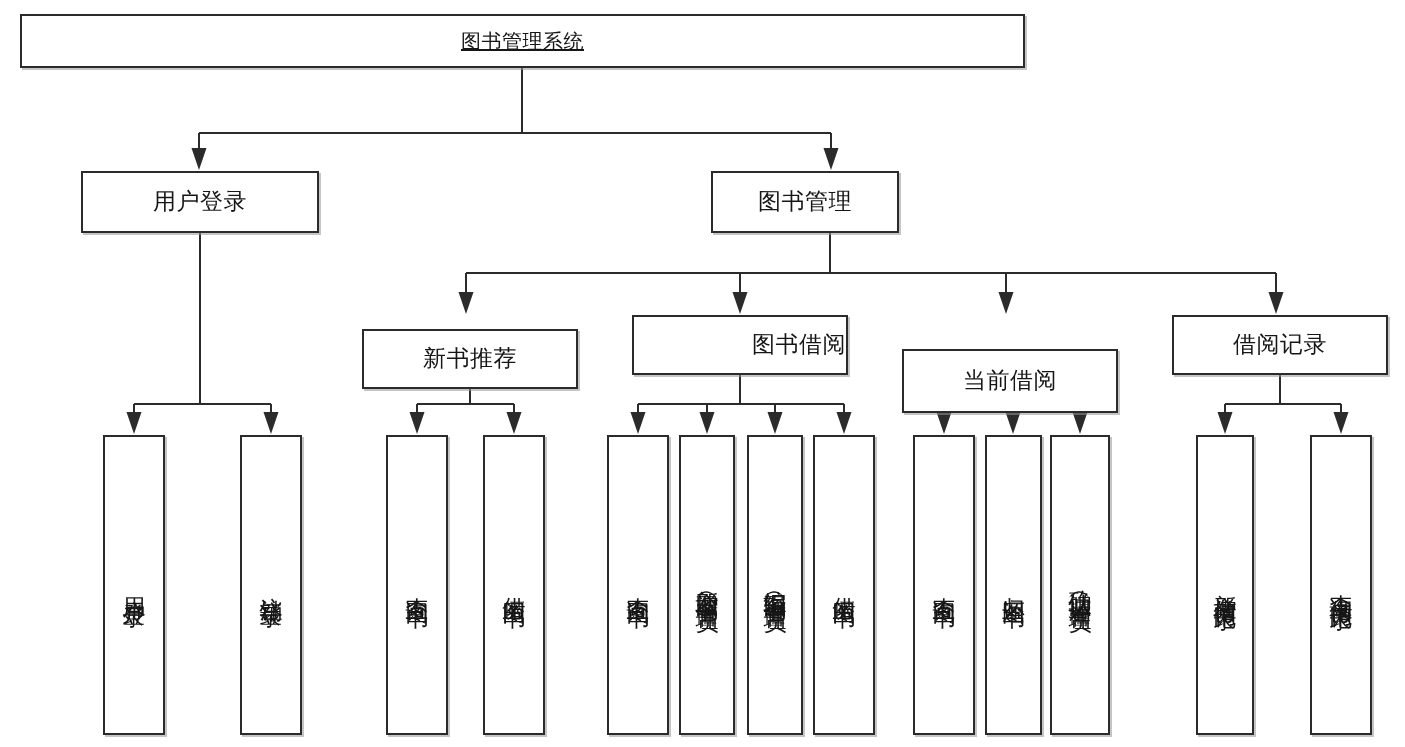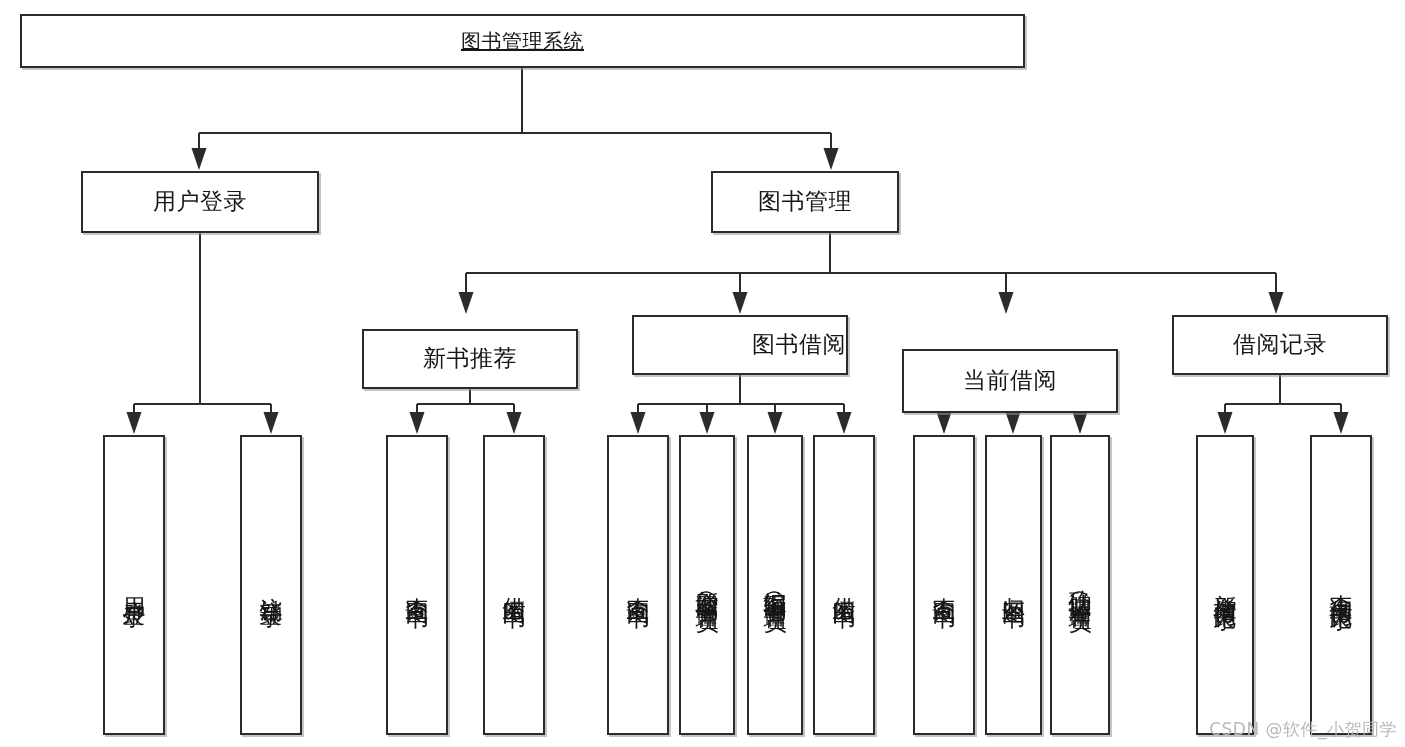--- a/index.html
+++ b/index.html
@@ -190,15 +190,14 @@
         <span class="node-label">确认归还（管理员）</span>
       </div>
       <div class="node-box vertical" style="left: 1196px; top: 435px; width: 58px; height: 300px;">
         <span class="node-label">新增借阅记录</span>
       </div>
       <div class="node-box vertical" style="left: 1310px; top: 435px; width: 62px; height: 300px;">
         <span class="node-label">查询借阅记录</span>
       </div>
     </div>
 
-  <div class="watermark">CSDN @软件_小贺同学</div>
 
 </div>
 
 </body></html>

